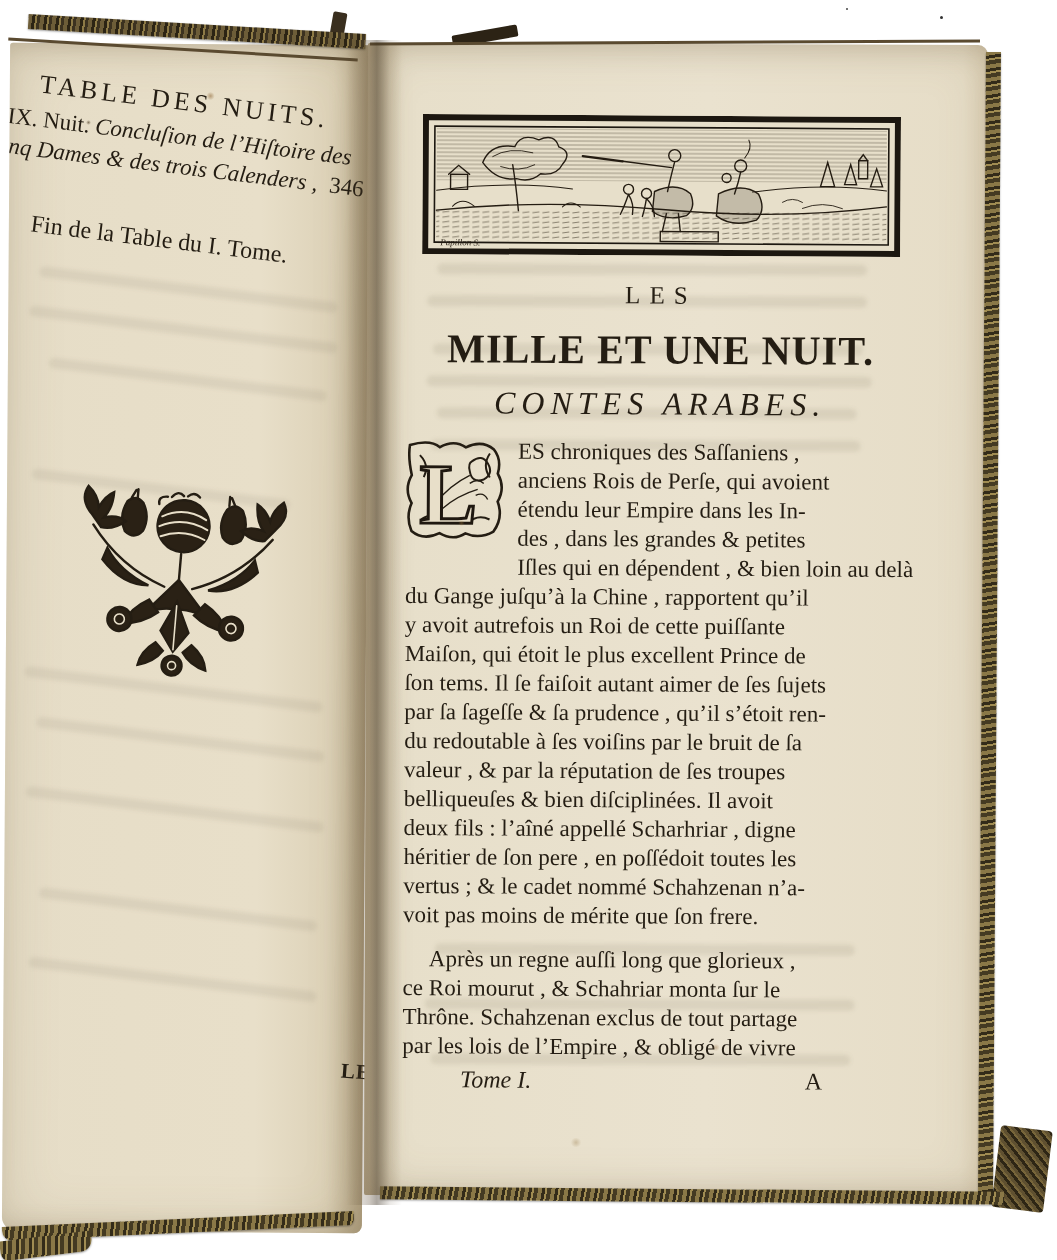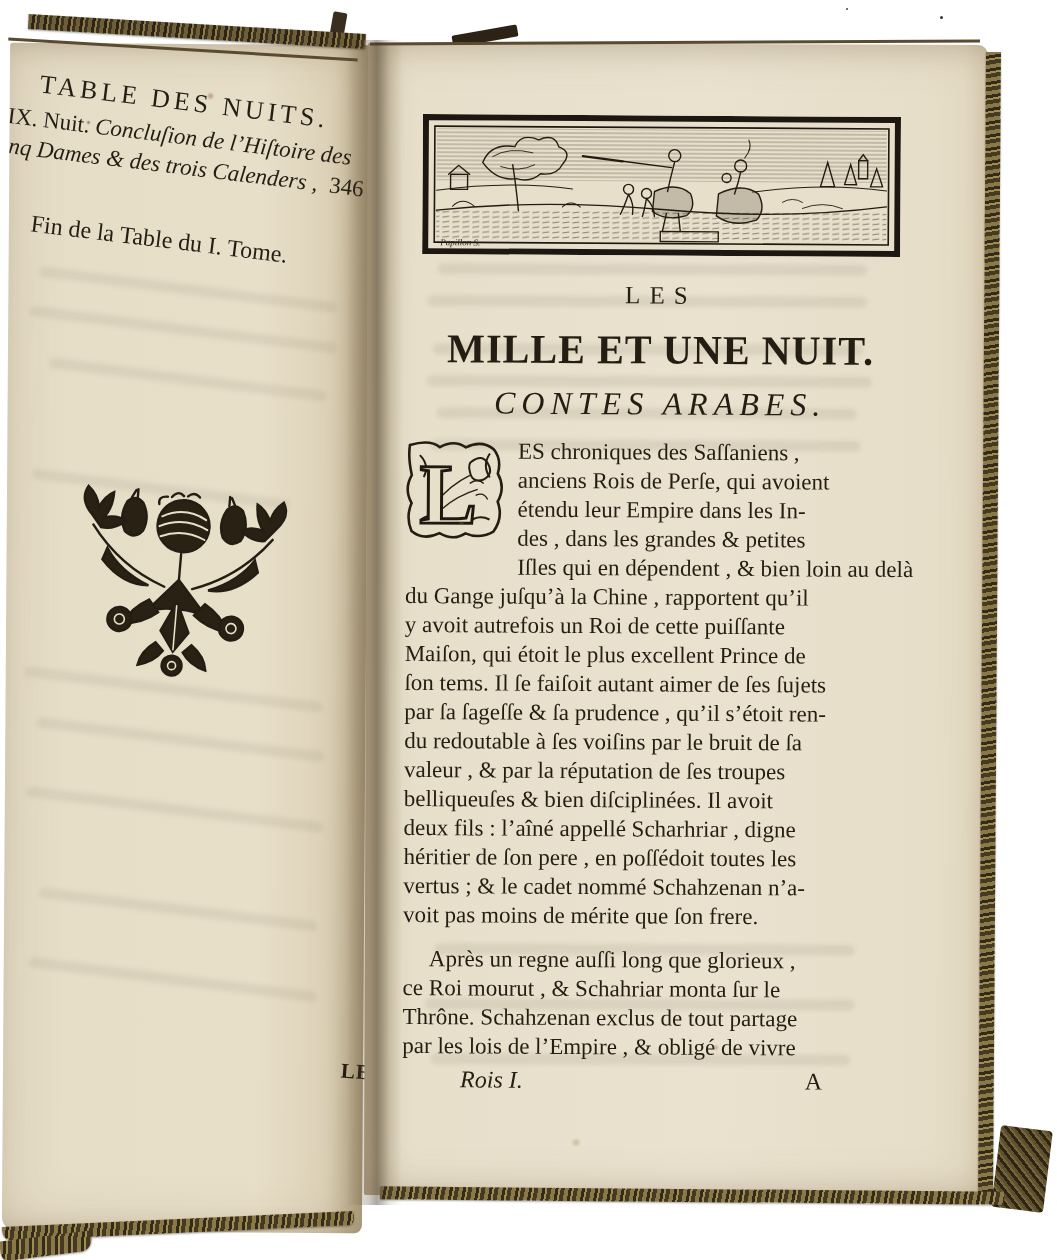--- a/index.html
+++ b/index.html
@@ -256,21 +256,21 @@
       </div>
 
     <div class="rp-body para2">
         <div class="tline">Après un regne auſſi long que glorieux ,</div>
         <div class="tline">ce Roi mourut , &amp; Schahriar monta ſur le</div>
         <div class="tline">Thrône. Schahzenan exclus de tout partage</div>
         <div class="tline">par les lois de l’Empire , &amp; obligé de vivre</div>
       </div>
 
     <div class="rp-footer">
-      <span class="tome">Rois I.</span>
+      <span class="tome">Tome I.</span>
       <span class="sig">A</span>
     </div>
   </div>
 
   <div class="gilt gilt-right"></div>
   <div class="gilt gilt-bottom-right"></div>
   <div class="gilt gilt-bottom-left"></div>
   <div class="gilt gilt-top-left"></div>
   <div class="gilt gilt-corner"></div>
   <div class="edge-line edge-line-right"></div>

